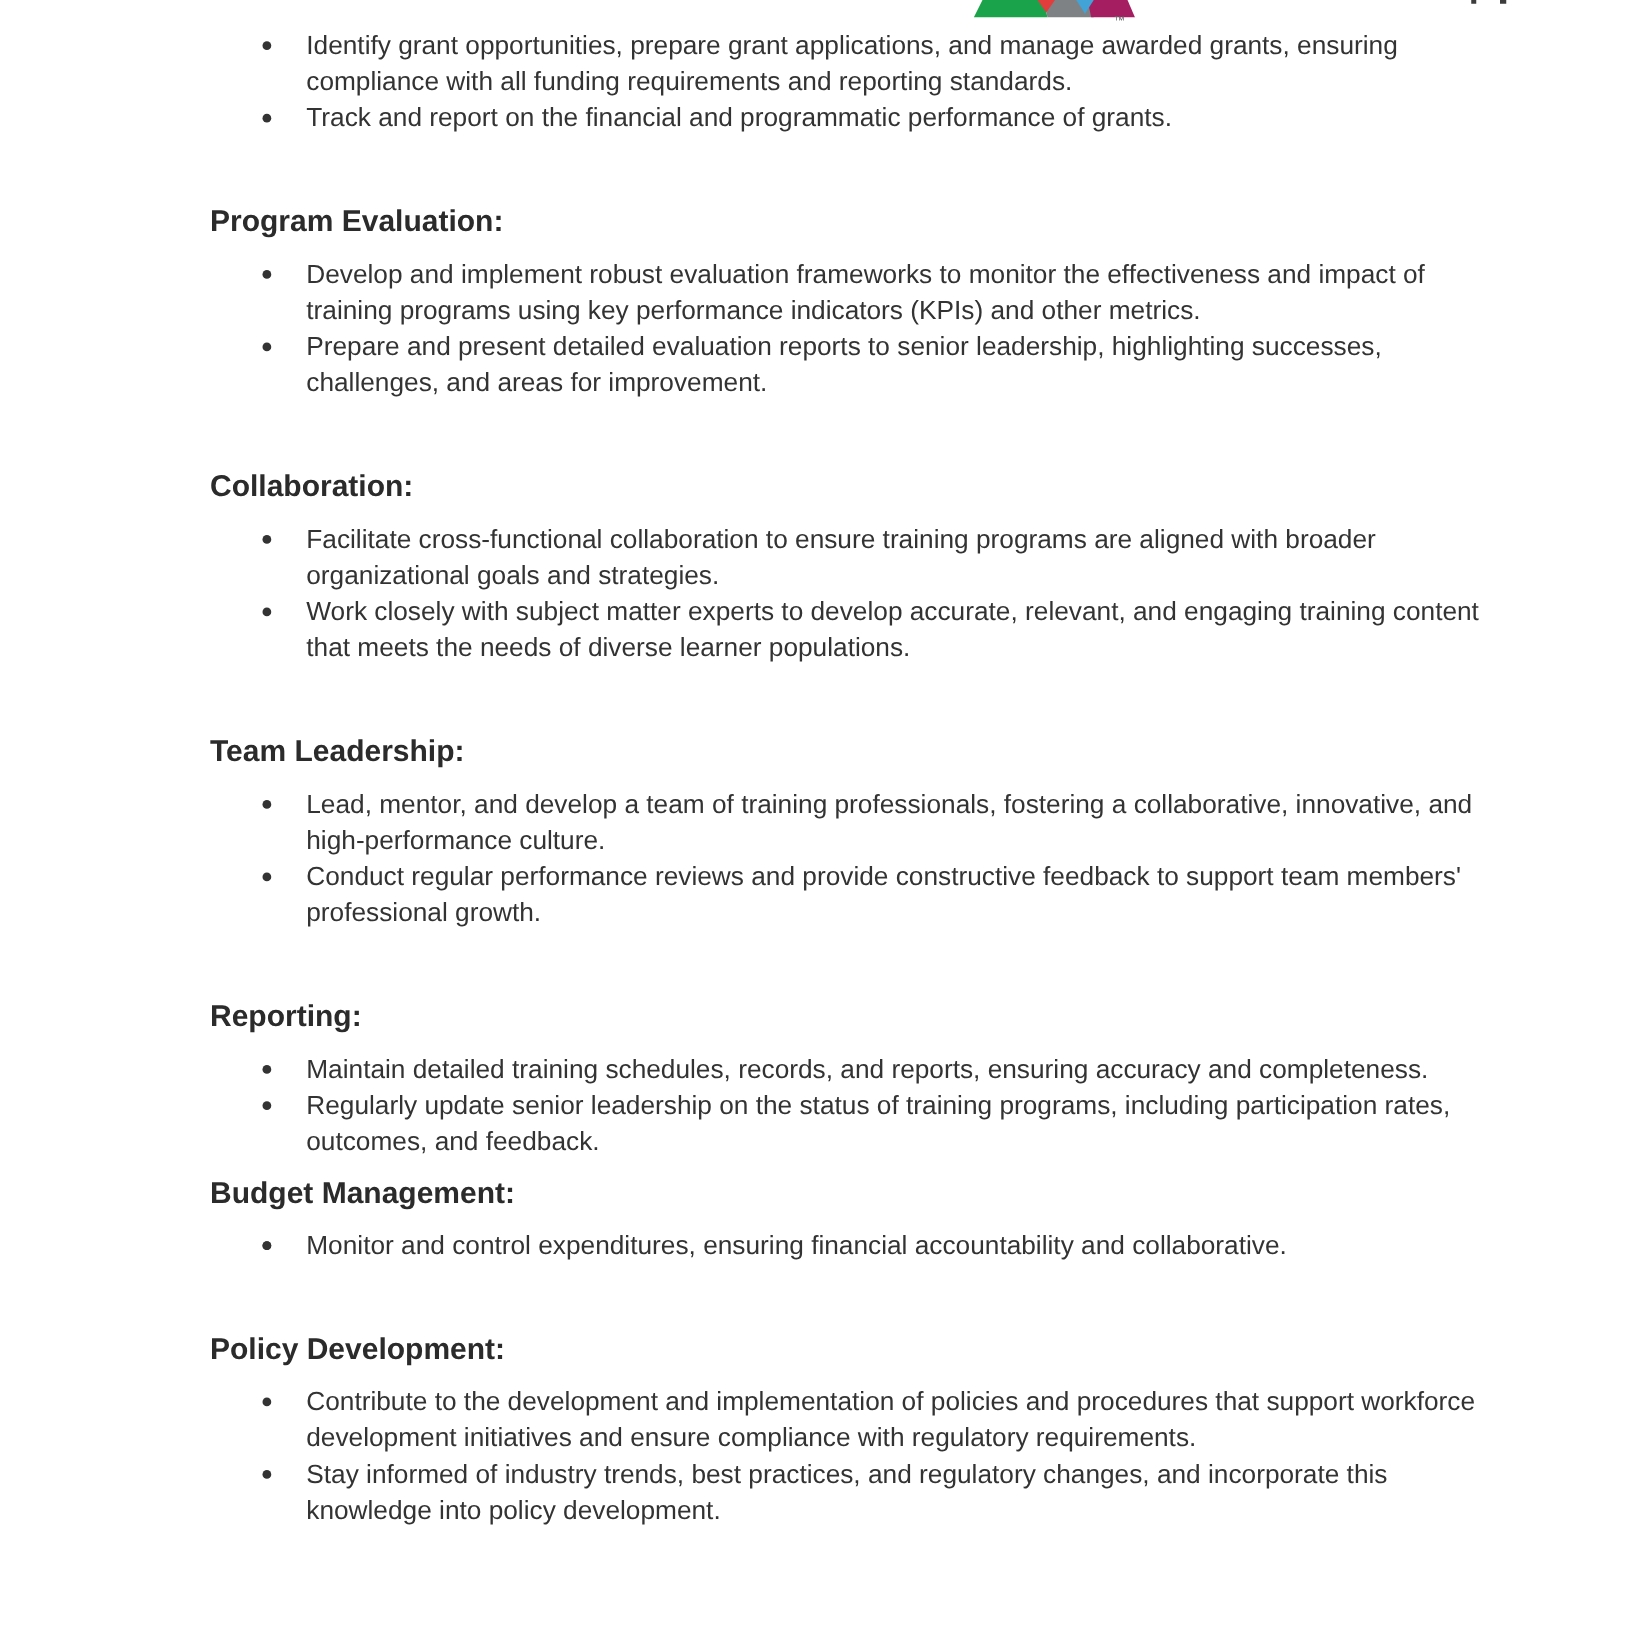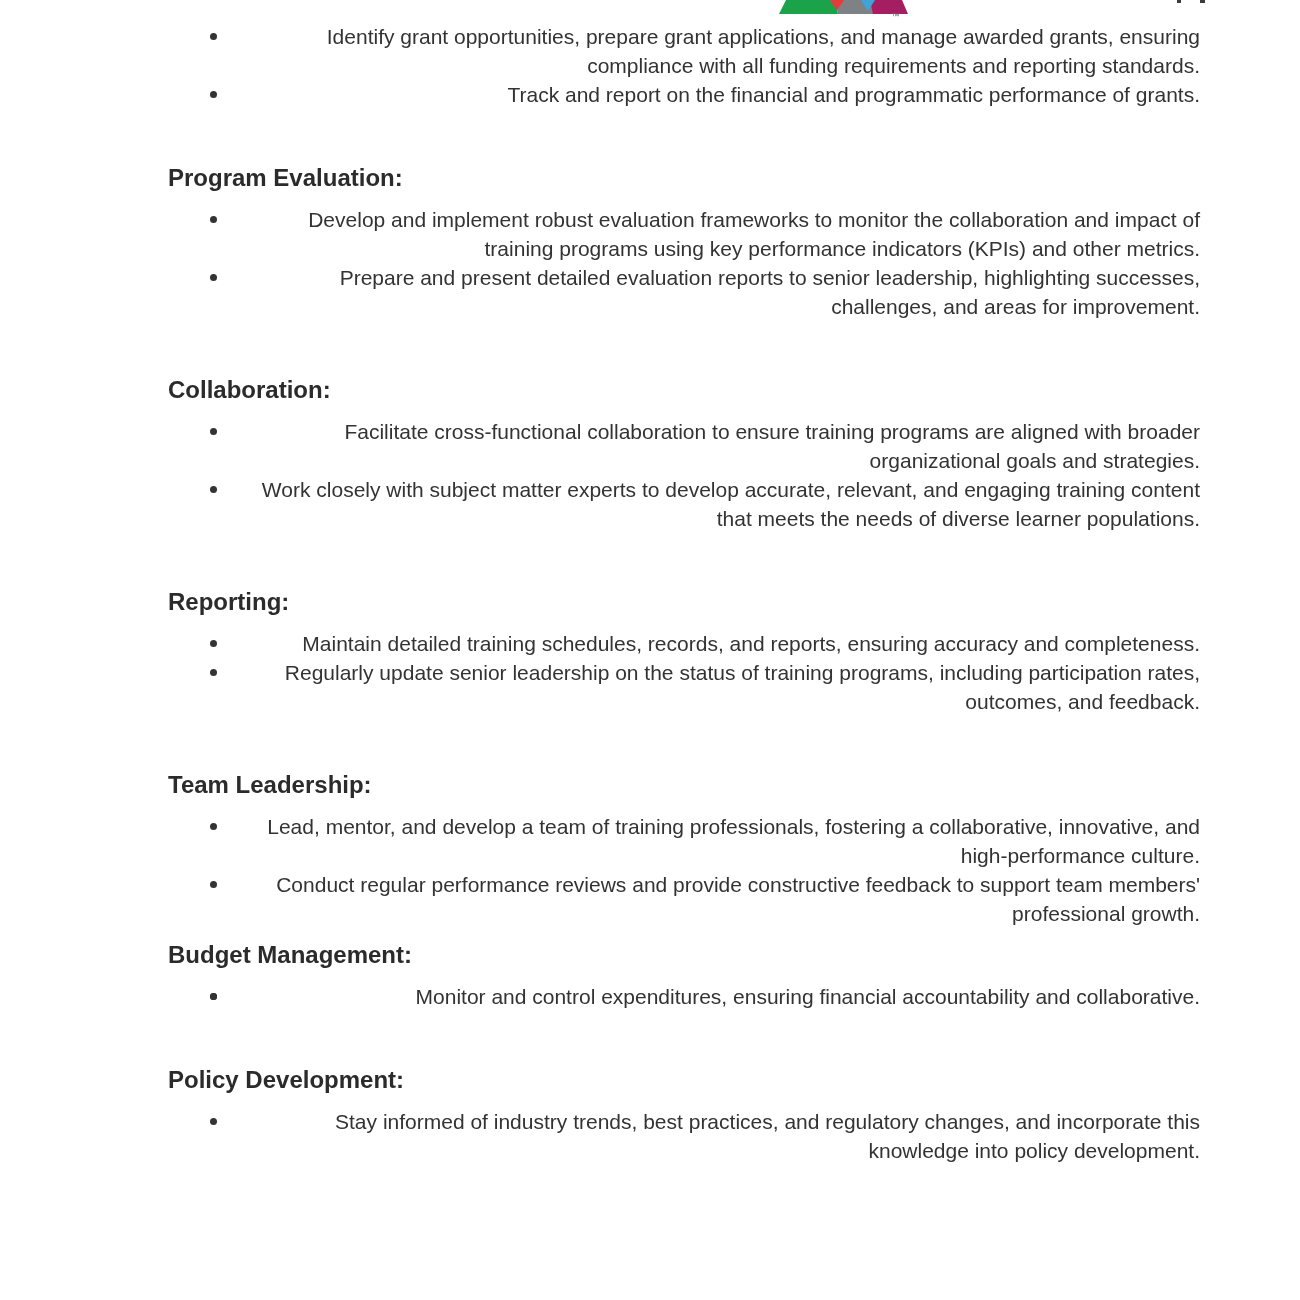--- a/index.html
+++ b/index.html
@@ -40,21 +40,20 @@
     font-weight: bold;
     color: #2b2b2b;
     margin: 54px 0 0 0;
     padding: 0;
   }
   section.tight h2 { margin-top: 12px; }
   ul.bullets {
     list-style: none;
     margin: 13px 0 0 0;
     padding: 0;
-    text-align: right;
   }
   ul.bullets.intro { margin-top: 22px; }
   ul.bullets li {
     position: relative;
     padding-left: 77px;
   }
   .dot {
     position: absolute;
     left: 42px; top: 11px;
     width: 7px; height: 7px;
@@ -90,21 +89,21 @@
       <span class="dot"></span>
       <span>Track and report on the financial and programmatic performance of grants.</span>
     </li>
   </ul>
 
   <section>
     <h2>Program Evaluation:</h2>
     <ul class="bullets">
       <li>
         <span class="dot"></span>
-        <span>Develop and implement robust evaluation frameworks to monitor the collaboration and impact of training programs using key performance indicators (KPIs) and other metrics.</span>
+        <span>Develop and implement robust evaluation frameworks to monitor the effectiveness and impact of training programs using key performance indicators (KPIs) and other metrics.</span>
       </li>
       <li>
         <span class="dot"></span>
         <span>Prepare and present detailed evaluation reports to senior leadership, highlighting successes, challenges, and areas for improvement.</span>
       </li>
     </ul>
   </section>
 
   <section>
     <h2>Collaboration:</h2>
@@ -114,43 +113,43 @@
         <span>Facilitate cross-functional collaboration to ensure training programs are aligned with broader organizational goals and strategies.</span>
       </li>
       <li>
         <span class="dot"></span>
         <span>Work closely with subject matter experts to develop accurate, relevant, and engaging training content that meets the needs of diverse learner populations.</span>
       </li>
     </ul>
   </section>
 
   <section>
+    <h2>Team Leadership:</h2>
+    <ul class="bullets">
+      <li>
+        <span class="dot"></span>
+        <span>Lead, mentor, and develop a team of training professionals, fostering a collaborative, innovative, and high-performance culture.</span>
+      </li>
+      <li>
+        <span class="dot"></span>
+        <span>Conduct regular performance reviews and provide constructive feedback to support team members' professional growth.</span>
+      </li>
+    </ul>
+  </section>
+
+  <section>
     <h2>Reporting:</h2>
     <ul class="bullets">
       <li>
         <span class="dot"></span>
         <span>Maintain detailed training schedules, records, and reports, ensuring accuracy and completeness.</span>
       </li>
       <li>
         <span class="dot"></span>
         <span>Regularly update senior leadership on the status of training programs, including participation rates, outcomes, and feedback.</span>
-      </li>
-    </ul>
-  </section>
-
-  <section>
-    <h2>Team Leadership:</h2>
-    <ul class="bullets">
-      <li>
-        <span class="dot"></span>
-        <span>Lead, mentor, and develop a team of training professionals, fostering a collaborative, innovative, and high-performance culture.</span>
-      </li>
-      <li>
-        <span class="dot"></span>
-        <span>Conduct regular performance reviews and provide constructive feedback to support team members' professional growth.</span>
       </li>
     </ul>
   </section>
 
   <section class="tight">
     <h2>Budget Management:</h2>
     <ul class="bullets">
       <li>
         <span class="dot"></span>
       </li>
@@ -159,18 +158,22 @@
         <span>Monitor and control expenditures, ensuring financial accountability and collaborative.</span>
       </li>
     </ul>
   </section>
 
   <section>
     <h2>Policy Development:</h2>
     <ul class="bullets">
       <li>
         <span class="dot"></span>
+        <span>Contribute to the development and implementation of policies and procedures that support workforce development initiatives and ensure compliance with regulatory requirements.</span>
+      </li>
+      <li>
+        <span class="dot"></span>
         <span>Stay informed of industry trends, best practices, and regulatory changes, and incorporate this knowledge into policy development.</span>
       </li>
     </ul>
   </section>
 
 </div>
 
 </body></html>

